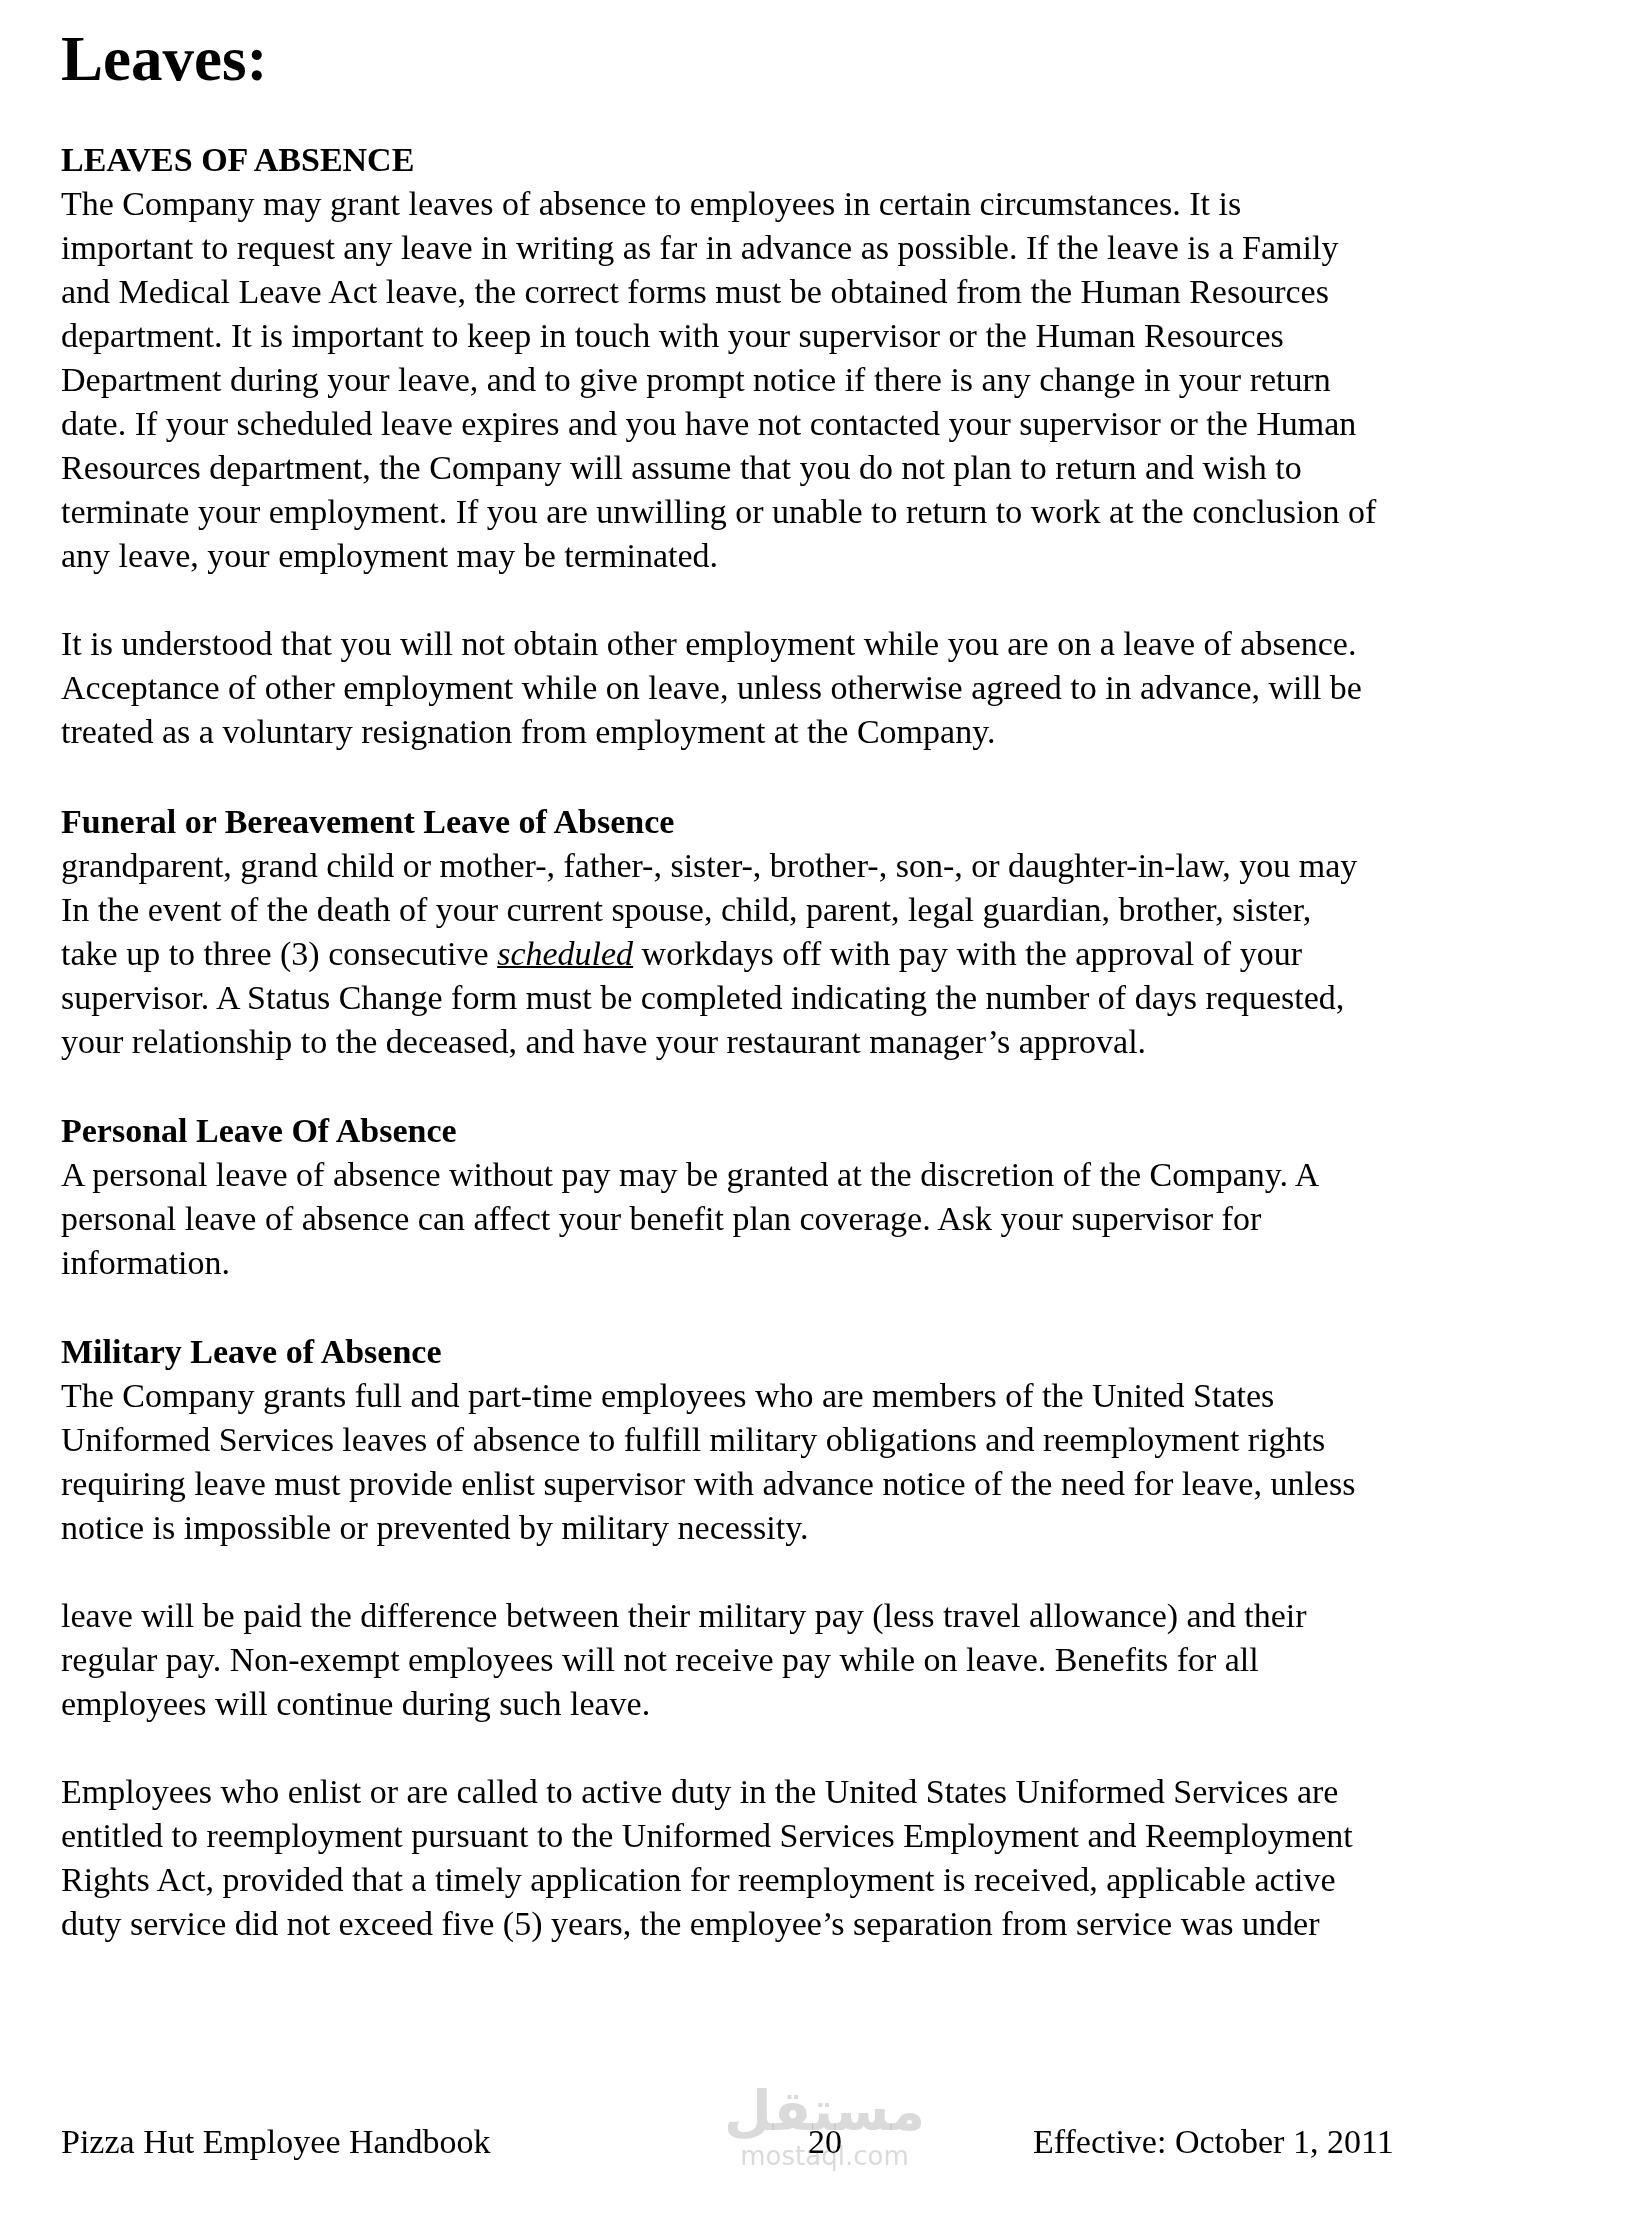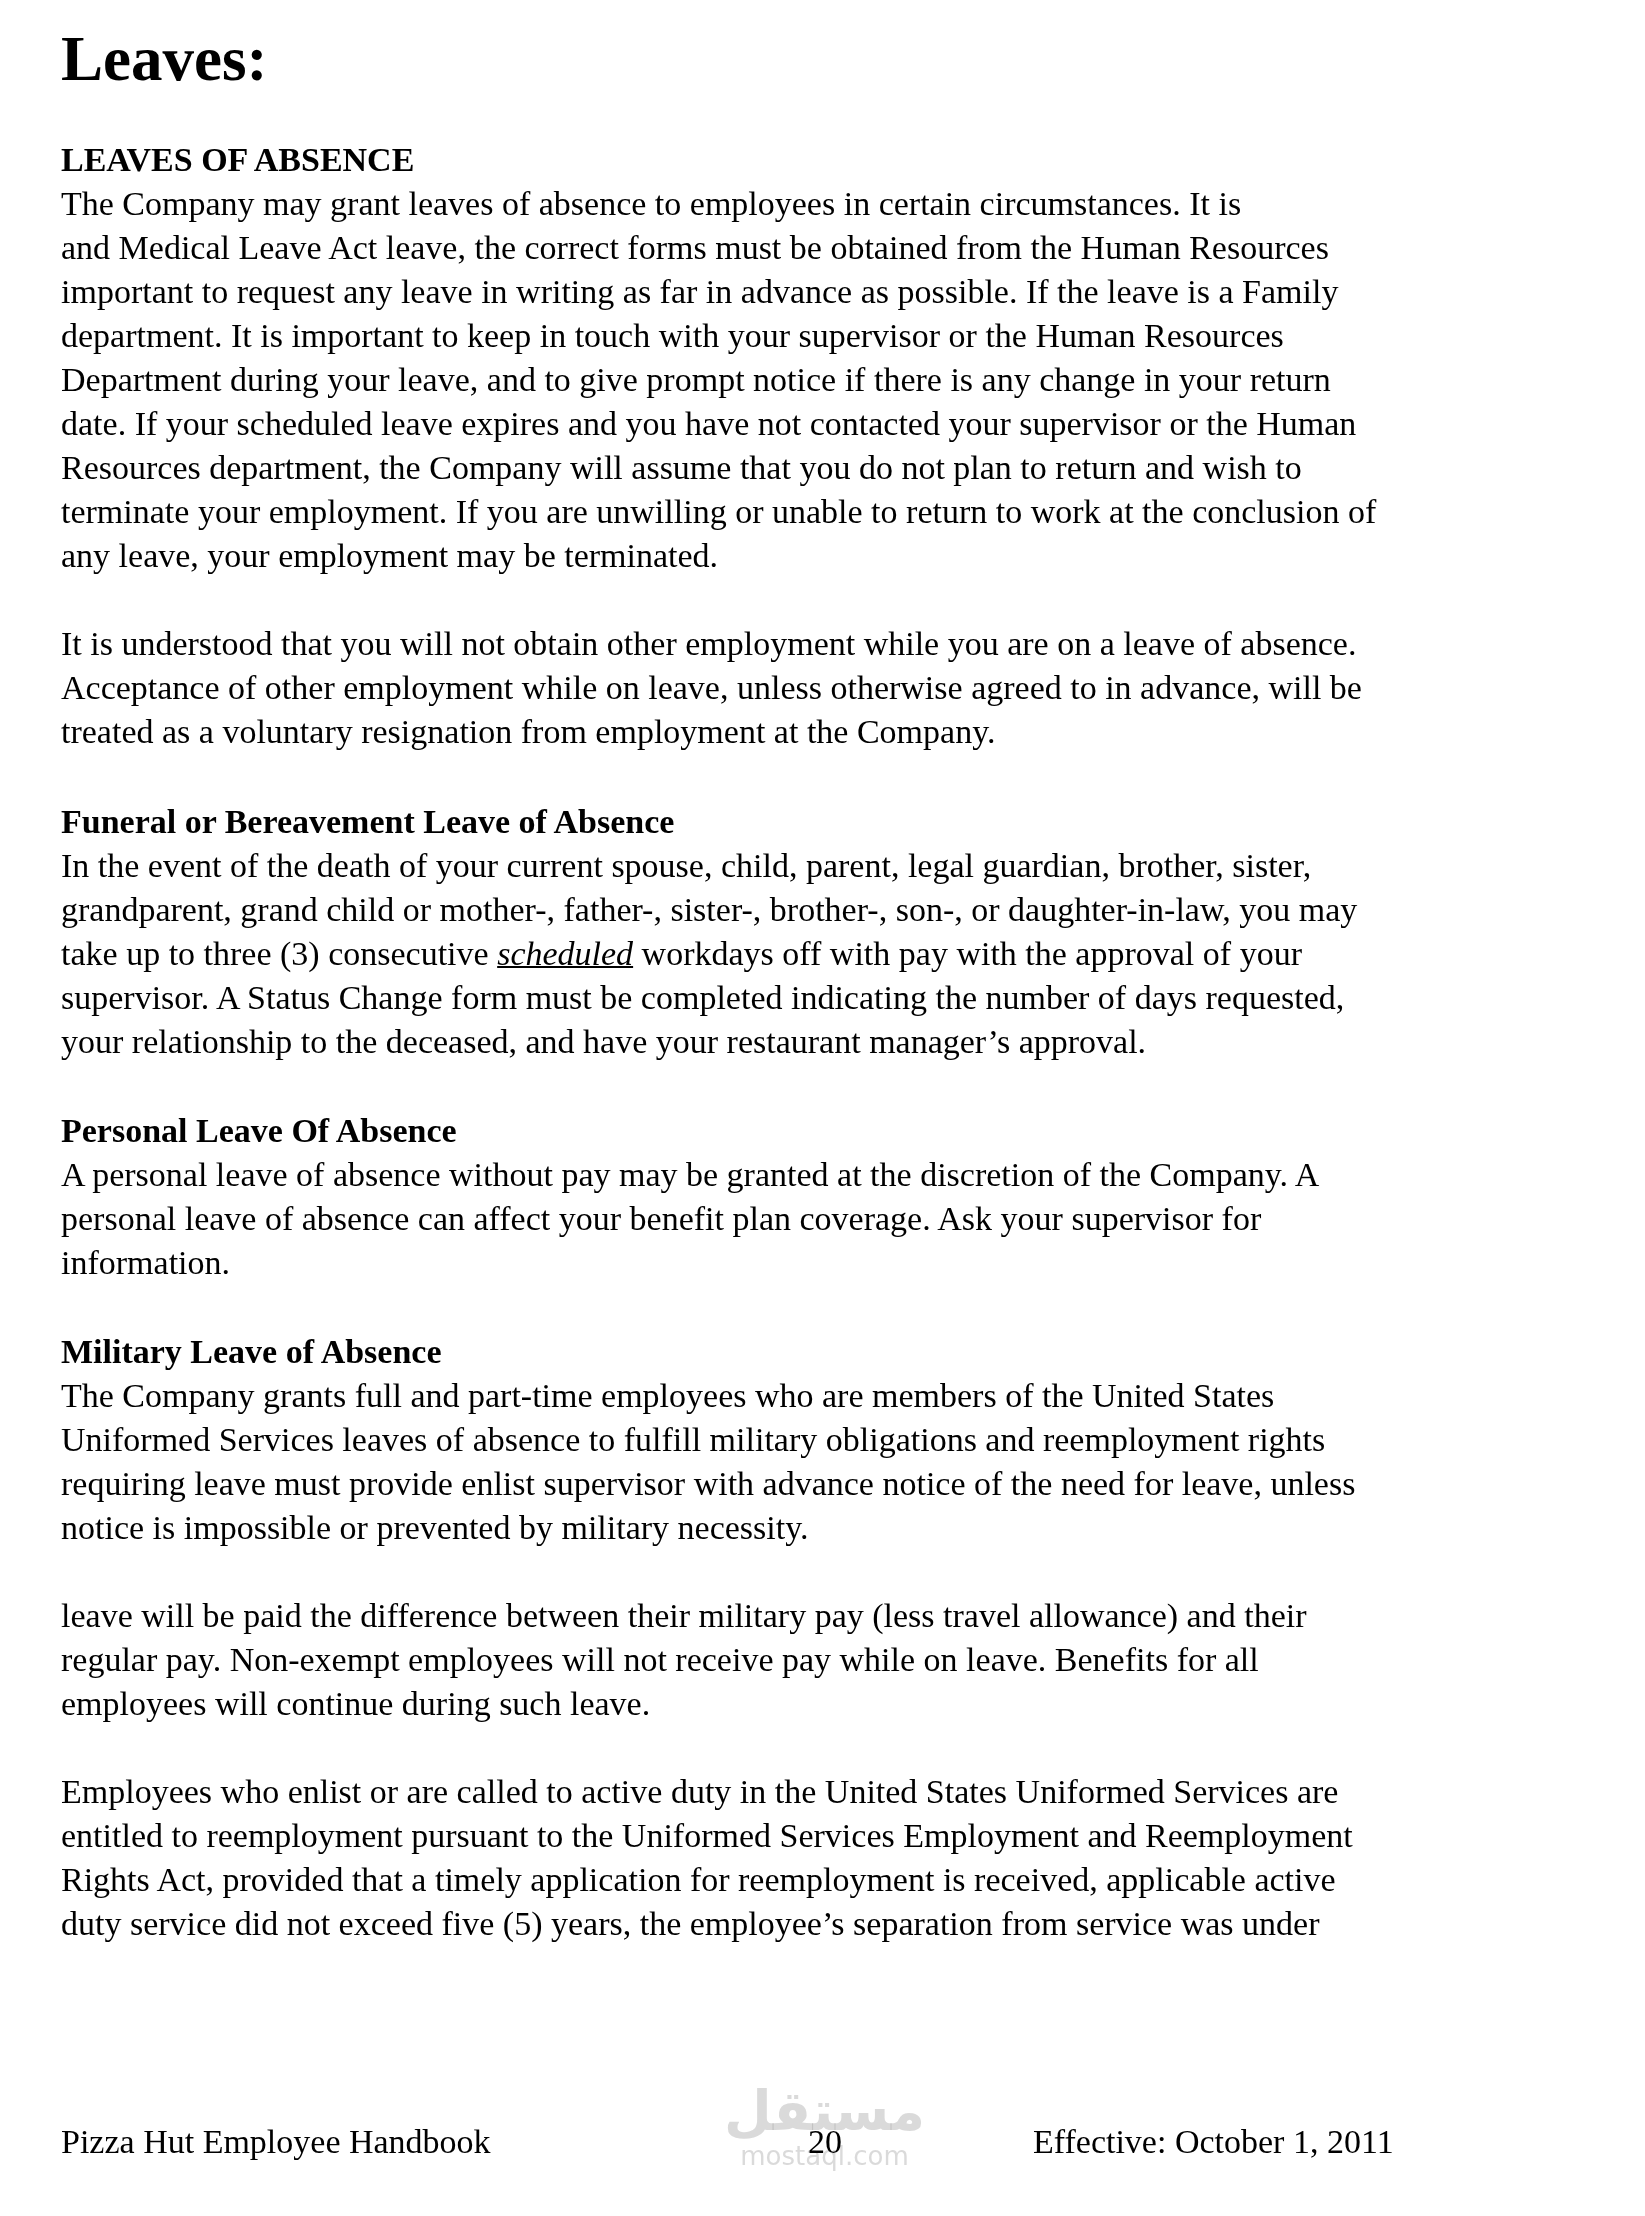--- a/index.html
+++ b/index.html
@@ -40,41 +40,41 @@
 </head>
 <body>
 
 <div class="page">
   <h1 class="title">Leaves:</h1>
 
   <div class="section" style="top:138px;">
     <h2 class="heading">LEAVES OF ABSENCE</h2>
     <p class="para">
       <span class="line">The Company may grant leaves of absence to employees in certain circumstances.  It is</span>
+      <span class="line">important to request any leave in writing as far in advance as possible.  If the leave is a Family</span>
       <span class="line">and Medical Leave Act leave, the correct forms must be obtained from the Human Resources</span>
-      <span class="line">important to request any leave in writing as far in advance as possible.  If the leave is a Family</span>
       <span class="line">department. It is important to keep in touch with your supervisor or the Human Resources</span>
       <span class="line">Department during your leave, and to give prompt notice if there is any change in your return</span>
       <span class="line">date.  If your scheduled leave expires and you have not contacted your supervisor or the Human</span>
       <span class="line">Resources department, the Company will assume that you do not plan to return and wish to</span>
       <span class="line">terminate your employment.  If you are unwilling or unable to return to work at the conclusion of</span>
       <span class="line">any leave, your employment may be terminated.</span>
     </p>
     <p class="para">
       <span class="line">It is understood that you will not obtain other employment while you are on a leave of absence.</span>
       <span class="line">Acceptance of other employment while on leave, unless otherwise agreed to in advance, will be</span>
       <span class="line">treated as a voluntary resignation from employment at the Company.</span>
     </p>
   </div>
 
   <div class="section" style="top:800px;">
     <h2 class="heading">Funeral or Bereavement Leave of Absence</h2>
     <p class="para">
+      <span class="line">grandparent, grand child or mother-, father-, sister-, brother-, son-, or daughter-in-law, you may</span>
       <span class="line">In the event of the death of your current spouse, child, parent, legal guardian, brother, sister,</span>
-      <span class="line">grandparent, grand child or mother-, father-, sister-, brother-, son-, or daughter-in-law, you may</span>
       <span class="line"><span>take up to three (3) consecutive </span><span class="em">scheduled</span><span> workdays off with pay with the approval of your</span></span>
       <span class="line">supervisor.  A Status Change form must be completed indicating the number of days requested,</span>
       <span class="line">your relationship to the deceased, and have your restaurant manager’s approval.</span>
     </p>
   </div>
 
   <div class="section" style="top:1109px;">
     <h2 class="heading">Personal Leave Of Absence</h2>
     <p class="para">
       <span class="line">A personal leave of absence without pay may be granted at the discretion of the Company.  A</span>

